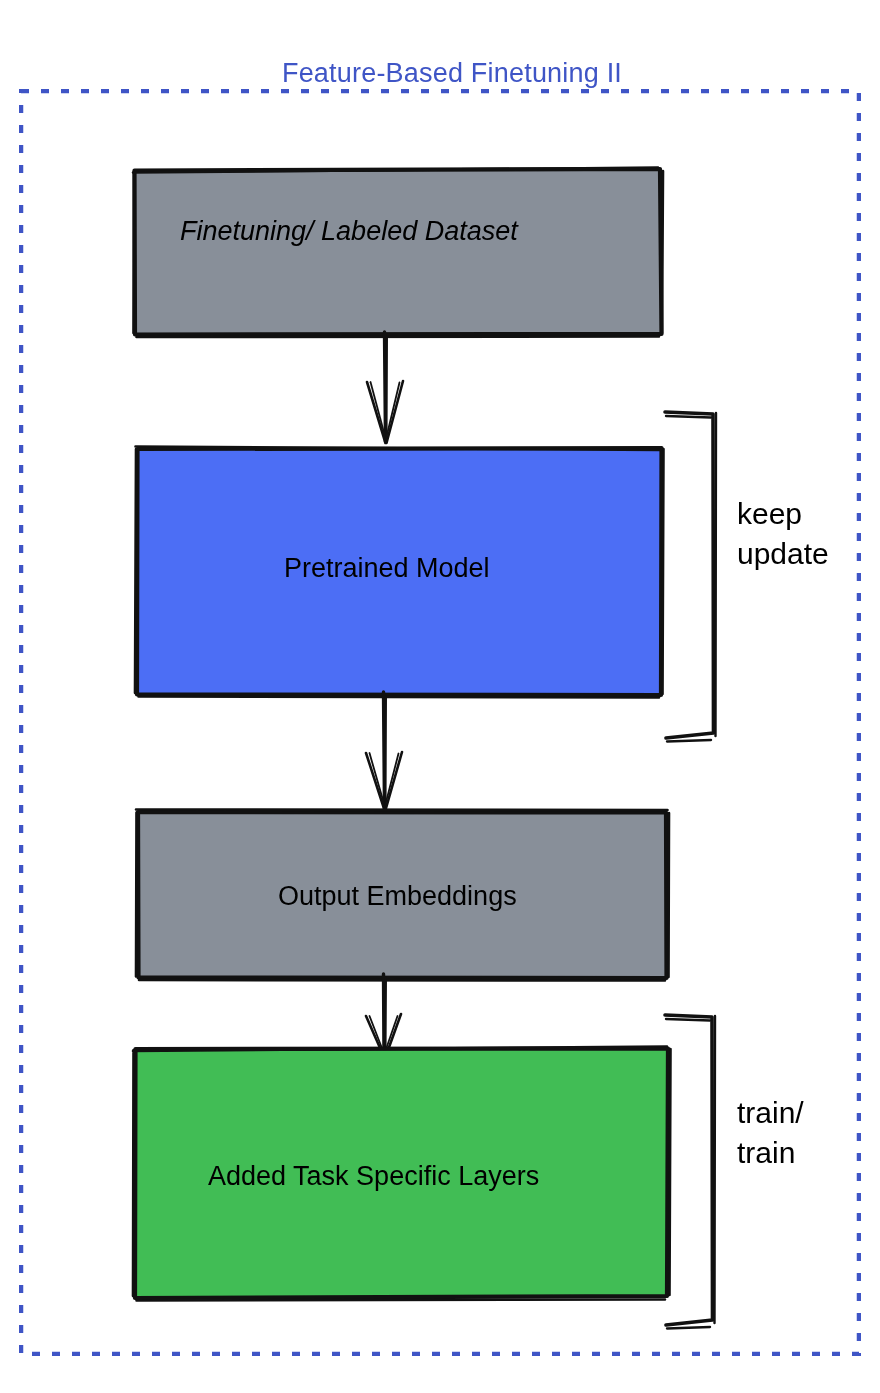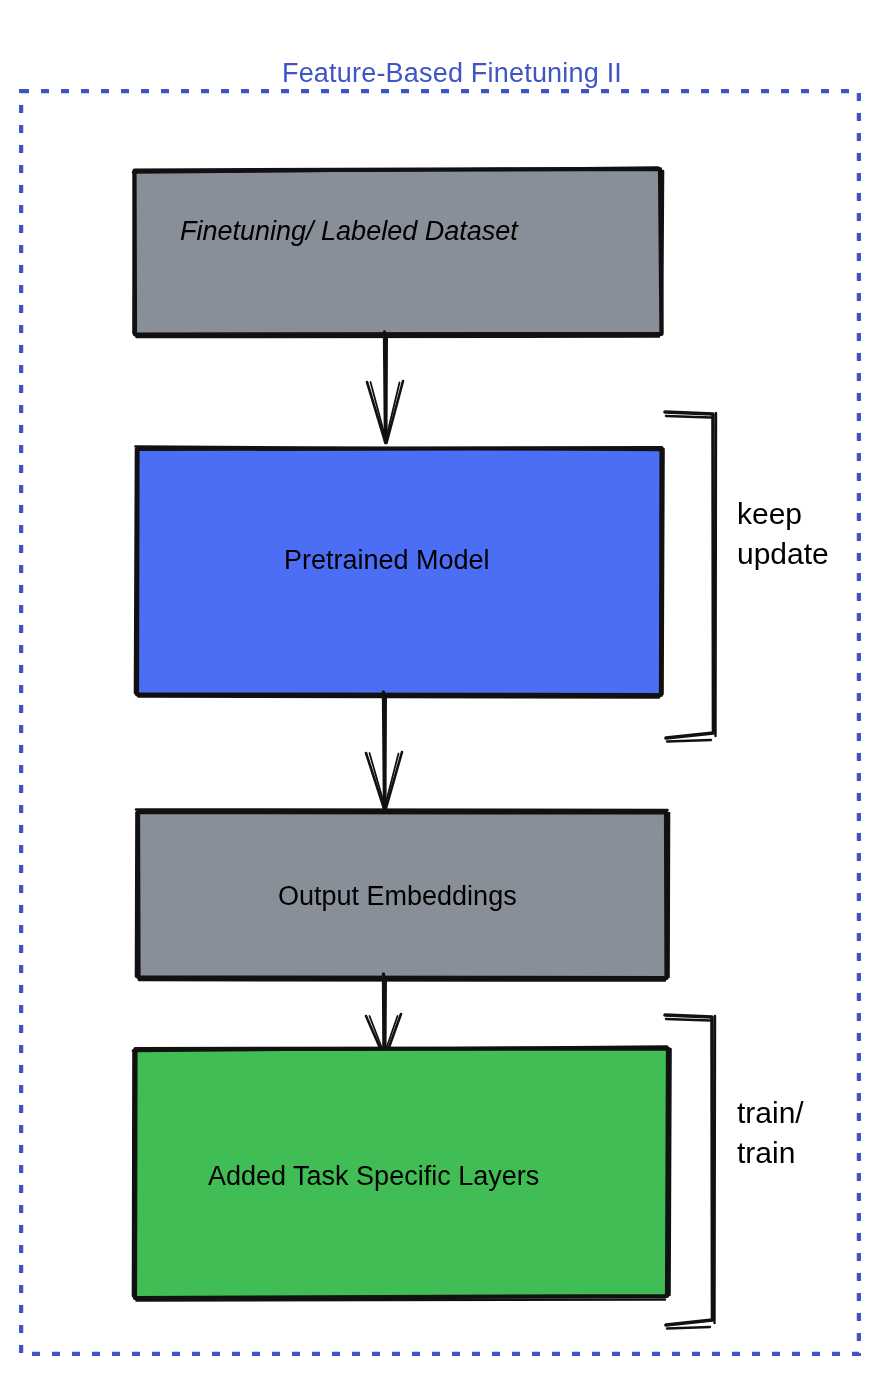--- a/index.html
+++ b/index.html
@@ -74,21 +74,21 @@
     z-index: 3;
   }
 
   
   #box-dataset  { left: 134px; top: 170px;  width: 527px; height: 164px; }
   #box-pretrained { left: 137px; top: 449px; width: 524px; height: 246px; }
   #box-embeddings { left: 138px; top: 812px; width: 528px; height: 166px; }
   #box-layers   { left: 135px; top: 1049px; width: 533px; height: 249px; }
 
   #label-dataset    { left: 46px; top: 46px; font-style: italic; }
-  #label-pretrained { left: 147px; top: 96px; }
+  #label-pretrained { left: 147px; top: 104px; }
   #label-embeddings { left: 140px; top: 69px; }
   #label-layers     { left: 73px; top: 112px; text-align: right; }
 
   .fill-gray  { background: #888f99; }
   .fill-blue  { background: #4c6ef5; }
   .fill-green { background: #41bd55; }
 
   .connector {
     position: absolute;
     overflow: visible;

